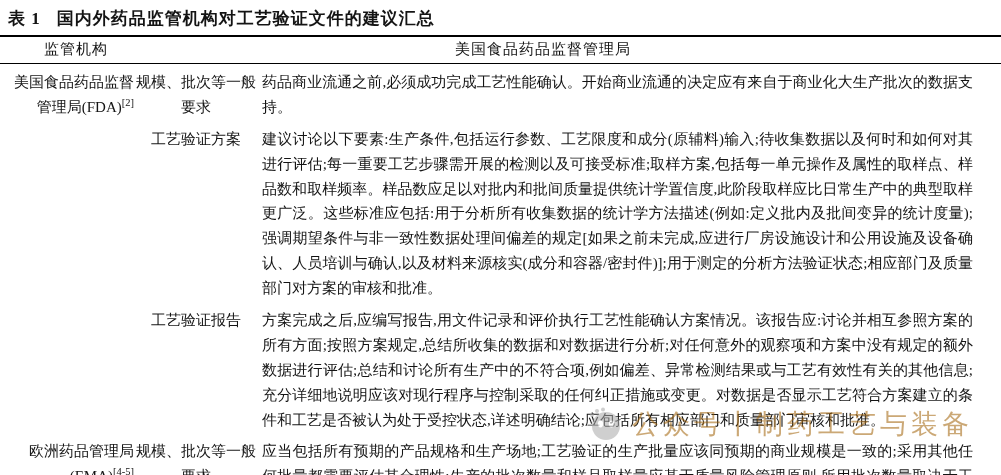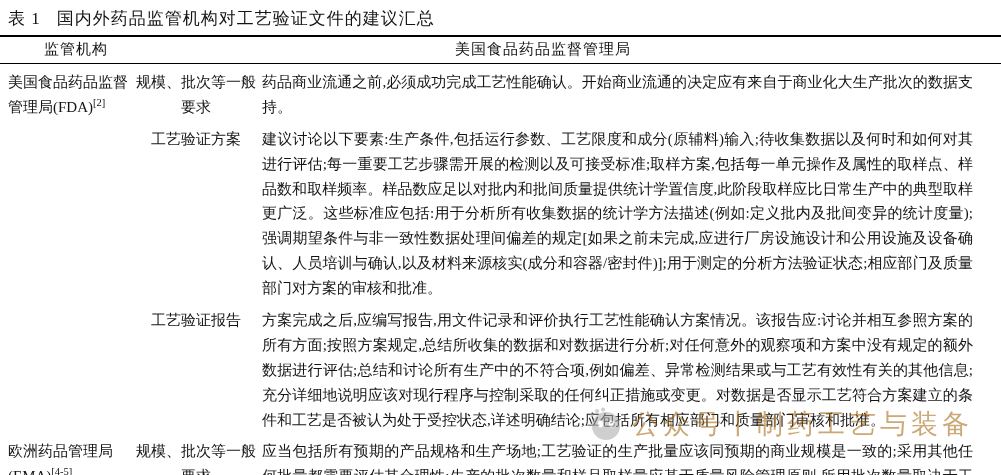--- a/index.html
+++ b/index.html
@@ -12,21 +12,21 @@
   }
   .page {
     position: relative;
     z-index: 0;
     width: 1001px; height: 475px;
     background: #ffffff;
   }
   .caption {
     padding: 7px 0 5px 8px;
     font-size: 17px;
-    font-weight: normal;
+    font-weight: bold;
     letter-spacing: 1px;
   }
   .caption .cap-label { margin-right: 16px; }
   .rule-thick { border-top: 2.5px solid #000; }
   .rule-thin  { border-top: 1.5px solid #000; }
   .thead {
     position: relative;
     height: 26px;
     font-size: 15px;
   }
@@ -34,21 +34,21 @@
   .thead .h-recs   { position: absolute; left: 455px; top: 3px; letter-spacing: 1px; }
   .tbody {
     padding-top: 6px;
     font-size: 15px;
     line-height: 1.66;
   }
   .trow { display: flex; margin-bottom: 7px; }
   .c-agency {
     width: 126px; flex-shrink: 0;
     padding-left: 8px;
-    text-align: left;
+    text-align: right;
   }
   .c-cat {
     width: 124px; flex-shrink: 0;
     text-align: center;
   }
   .c-text {
     flex: 1;
     margin-left: 4px;
     padding-right: 28px;
     text-align: justify;

